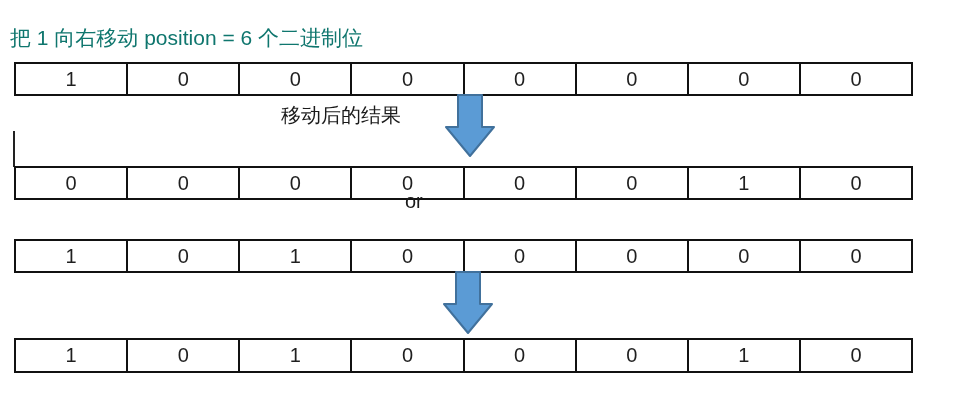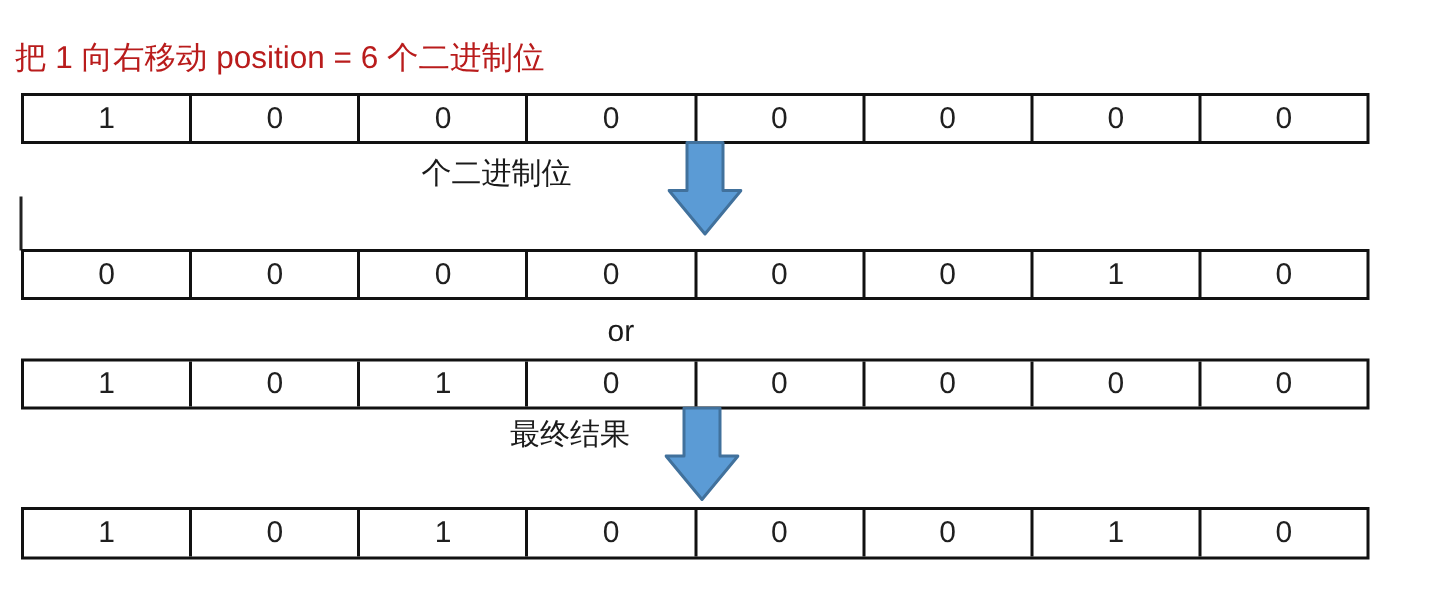--- a/index.html
+++ b/index.html
@@ -6,21 +6,21 @@
   .canvas {
     position: relative;
     width: 954px; height: 408px;
     background: #ffffff;
     font-family: "Liberation Sans", "DejaVu Sans", sans-serif;
     color: #1a1a1a;
     overflow: hidden;
   }
   .title {
     position: absolute; left: 10px; top: 24px;
-    font-size: 21px; white-space: nowrap; color: #b91c1c;
+    font-size: 21px; white-space: nowrap; color: #0f766e;
   }
   .bit-row {
     position: absolute; left: 14px; width: 899px; height: 34px;
     display: flex; box-sizing: border-box;
     border: 2px solid #111111; background: #ffffff;
   }
   .row-1 { top: 62px; }
   .row-2 { top: 166px; }
   .row-3 { top: 239px; }
   .row-4 { top: 338px; height: 35px; }
@@ -28,21 +28,21 @@
     flex: 1 1 0; display: flex; align-items: center; justify-content: center;
     font-size: 20px; color: #1f1f1f;
     border-left: 2px solid #111111;
   }
   .bit-cell:first-child { border-left: none; }
   .label {
     position: absolute; font-size: 20px; white-space: nowrap; color: #1a1a1a;
   }
   .label-shift-result { left: 281px; top: 102px; }
   .label-or-op { left: 10px; top: 206px; }
-  .label-or { left: 405px; top: 210px; }
+  .label-or { left: 405px; top: 190px; }
   .label-final { left: 340px; top: 276px; }
   .arrow { position: absolute; width: 50px; height: 64px; }
   .arrow-1 { left: 445px; top: 94px; }
   .arrow-2 { left: 443px; top: 271px; }
   .arrow-shape { stroke: #41719C; stroke-width: 2; stroke-linejoin: round; }
   .stray-line {
     position: absolute; left: 13px; top: 131px;
     width: 2px; height: 36px; background: #222222;
   }
 </style>
@@ -57,21 +57,21 @@
     <div class="bit-cell">1</div>
     <div class="bit-cell">0</div>
     <div class="bit-cell">0</div>
     <div class="bit-cell">0</div>
     <div class="bit-cell">0</div>
     <div class="bit-cell">0</div>
     <div class="bit-cell">0</div>
     <div class="bit-cell">0</div>
   </div>
 
-  <div class="label label-shift-result">个二进制位</div>
+  <div class="label label-shift-result">移动后的结果</div>
 
   <svg class="arrow arrow-1" viewBox="0 0 50 64" aria-hidden="true">
     <polygon class="arrow-shape" points="13,1 37,1 37,33 49,33 25,62 1,33 13,33" fill="#5B9BD5"></polygon>
   </svg>
 
   <div class="stray-line"></div>
 
   <div class="bit-row row-2">
     <div class="bit-cell">0</div>
     <div class="bit-cell">0</div>
@@ -89,21 +89,20 @@
     <div class="bit-cell">1</div>
     <div class="bit-cell">0</div>
     <div class="bit-cell">1</div>
     <div class="bit-cell">0</div>
     <div class="bit-cell">0</div>
     <div class="bit-cell">0</div>
     <div class="bit-cell">0</div>
     <div class="bit-cell">0</div>
   </div>
 
-  <div class="label label-final">最终结果</div>
 
   <svg class="arrow arrow-2" viewBox="0 0 50 64" aria-hidden="true">
     <polygon class="arrow-shape" points="13,1 37,1 37,33 49,33 25,62 1,33 13,33" fill="#5B9BD5"></polygon>
   </svg>
 
   <div class="bit-row row-4">
     <div class="bit-cell">1</div>
     <div class="bit-cell">0</div>
     <div class="bit-cell">1</div>
     <div class="bit-cell">0</div>

